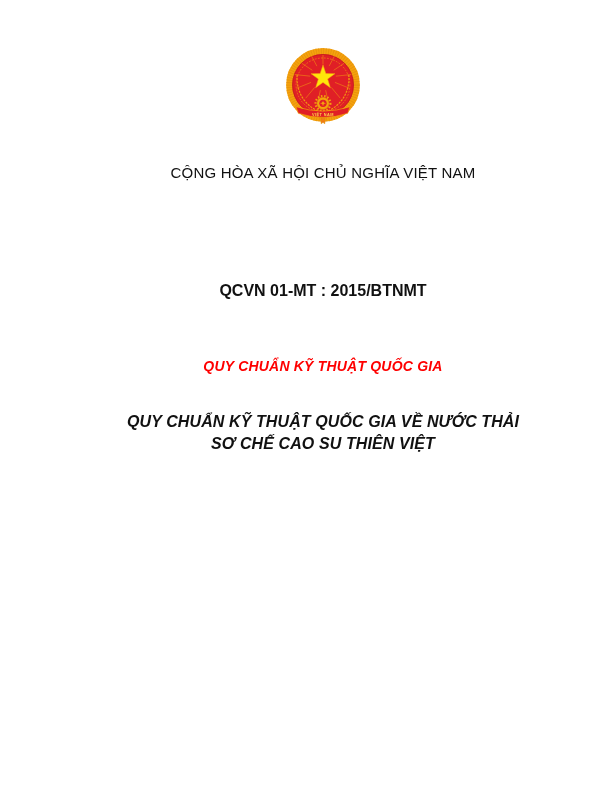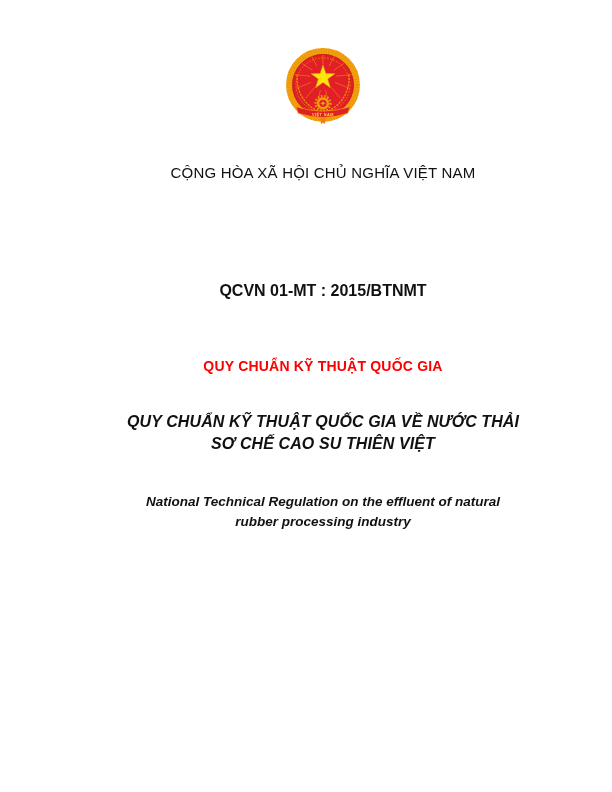--- a/index.html
+++ b/index.html
@@ -26,21 +26,21 @@
   }
   .doc-code {
     top: 282px;
     font-size: 16px; font-weight: 700;
     line-height: 18px;
   }
   .category-title {
     top: 356px;
     font-size: 14px; font-weight: 700;
     color: var(--title-red, #f00);
-    line-height: 20px; letter-spacing: 0.2px;
+    line-height: 20px; letter-spacing: 0.2px; font-style: italic;
   }
   .title-vi {
     top: 411px;
     font-size: 16px; font-weight: 700;
     line-height: 22px; letter-spacing: 0.1px; font-style: italic;
   }
   .title-en {
     top: 492px;
     font-size: 13.5px; font-weight: 700; font-style: italic;
     line-height: 19.5px;
@@ -124,19 +124,15 @@
 
   <div class="abs doc-code">QCVN 01-MT : 2015/BTNMT</div>
 
   <div class="abs category-title">QUY CHUẨN KỸ THUẬT QUỐC GIA</div>
 
   <div class="abs title-vi">
     <div>QUY CHUẨN KỸ THUẬT QUỐC GIA VỀ NƯỚC THẢI</div>
     <div>SƠ CHẾ CAO SU THIÊN VIỆT</div>
   </div>
 
-  <div class="abs title-en">
-    <div>National Technical Regulation on the effluent of natural</div>
-    <div>rubber processing industry</div>
-  </div>
 
 
 </div>
 
 </body></html>

